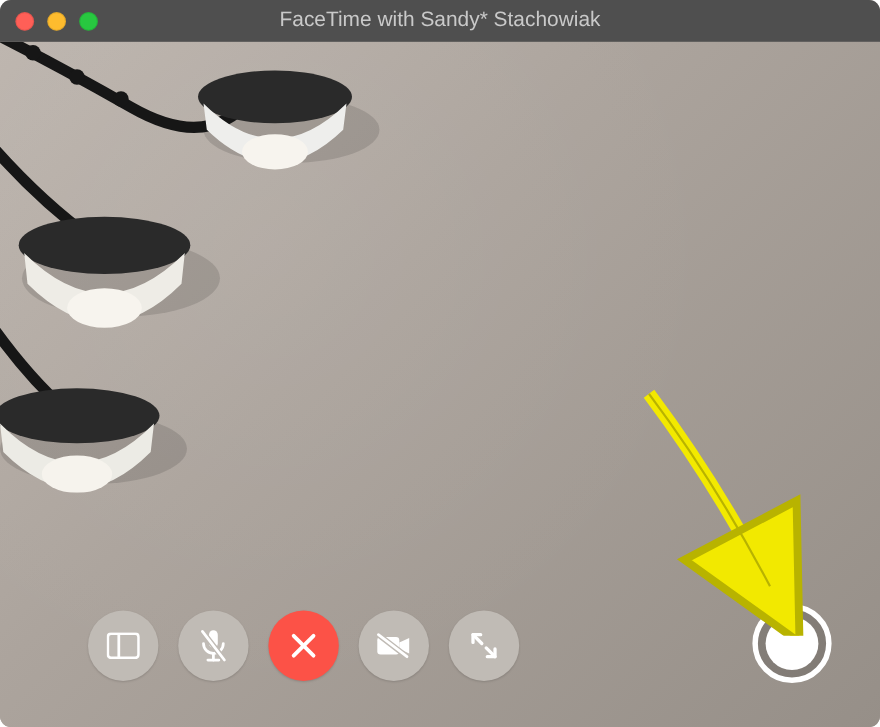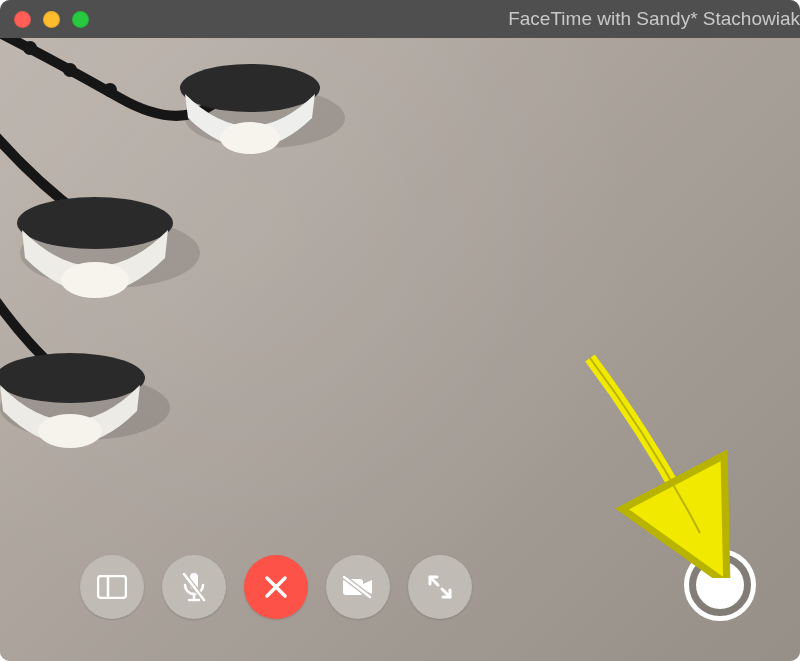--- a/index.html
+++ b/index.html
@@ -39,21 +39,21 @@
     width: 17px; height: 17px;
     border-radius: 50%;
     display: block;
   }
   .t-close   { background:#ff5f57; box-shadow: inset 0 0 0 1px rgba(0,0,0,0.1);}
   .t-min     { background:#febc2e; box-shadow: inset 0 0 0 1px rgba(0,0,0,0.1);}
   .t-zoom    { background:#28c840; box-shadow: inset 0 0 0 1px rgba(0,0,0,0.1);}
   .title {
     position: absolute;
     left: 0; right: 0;
-    text-align: right;
+    text-align: center;
     color: #c9c9c9;
     font-size: 19px;
     pointer-events: none;
     font-weight: 400;
   }
 
   
   .video {
     position: absolute;
     top: 38px; left: 0; right: 0; bottom: 0;

